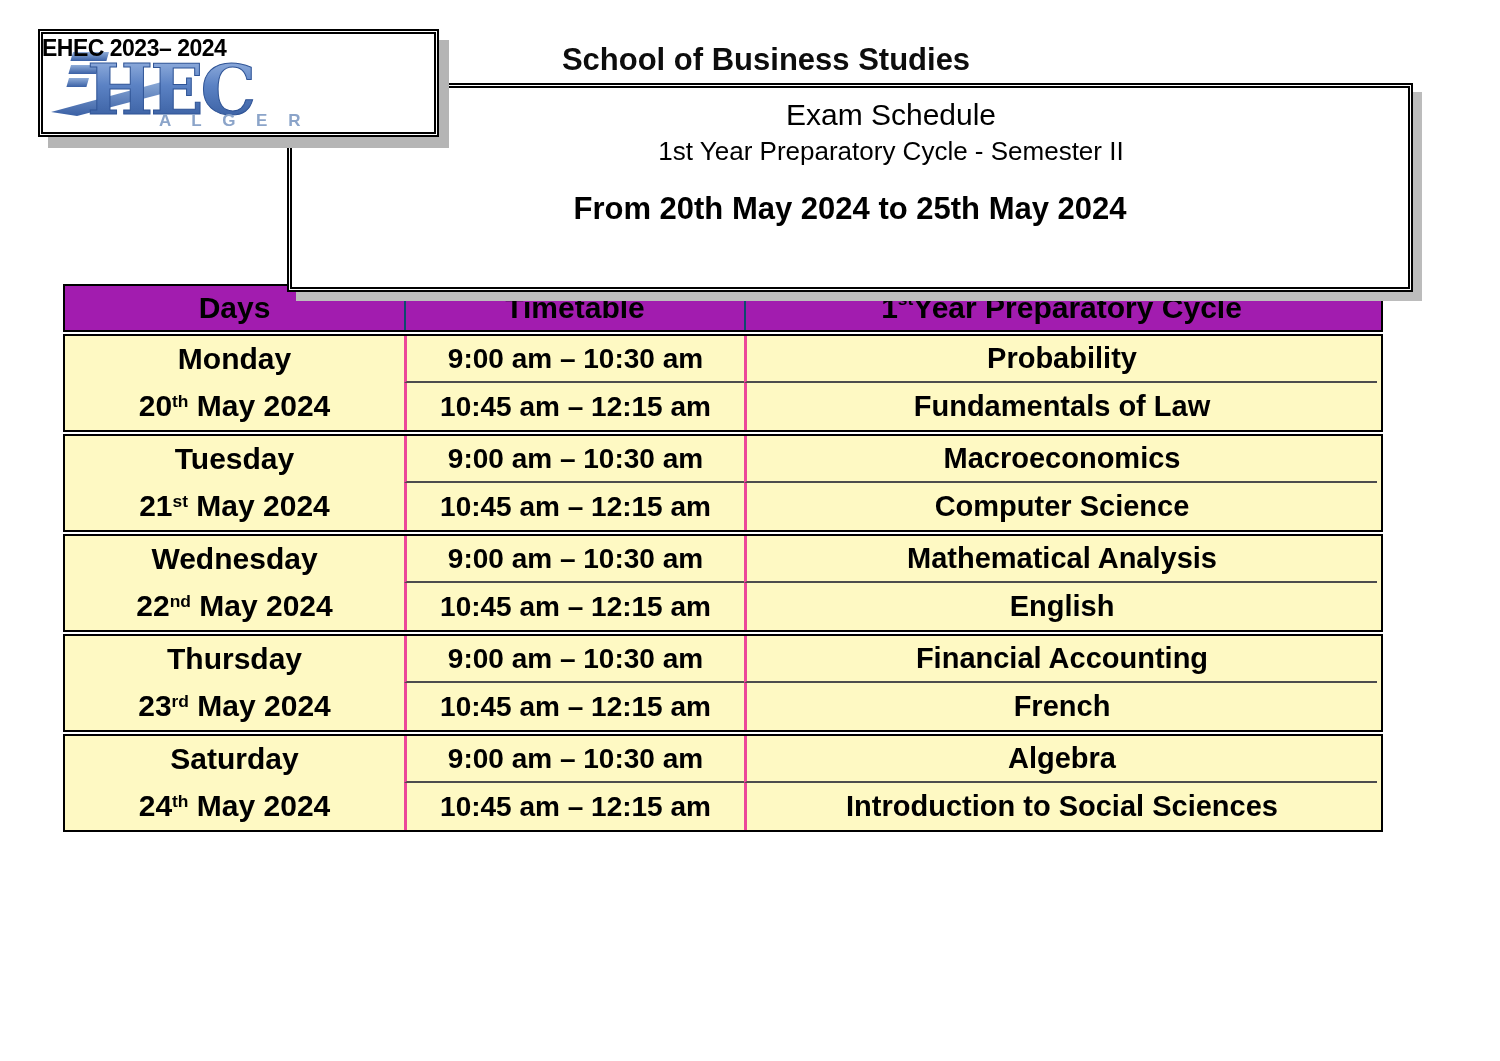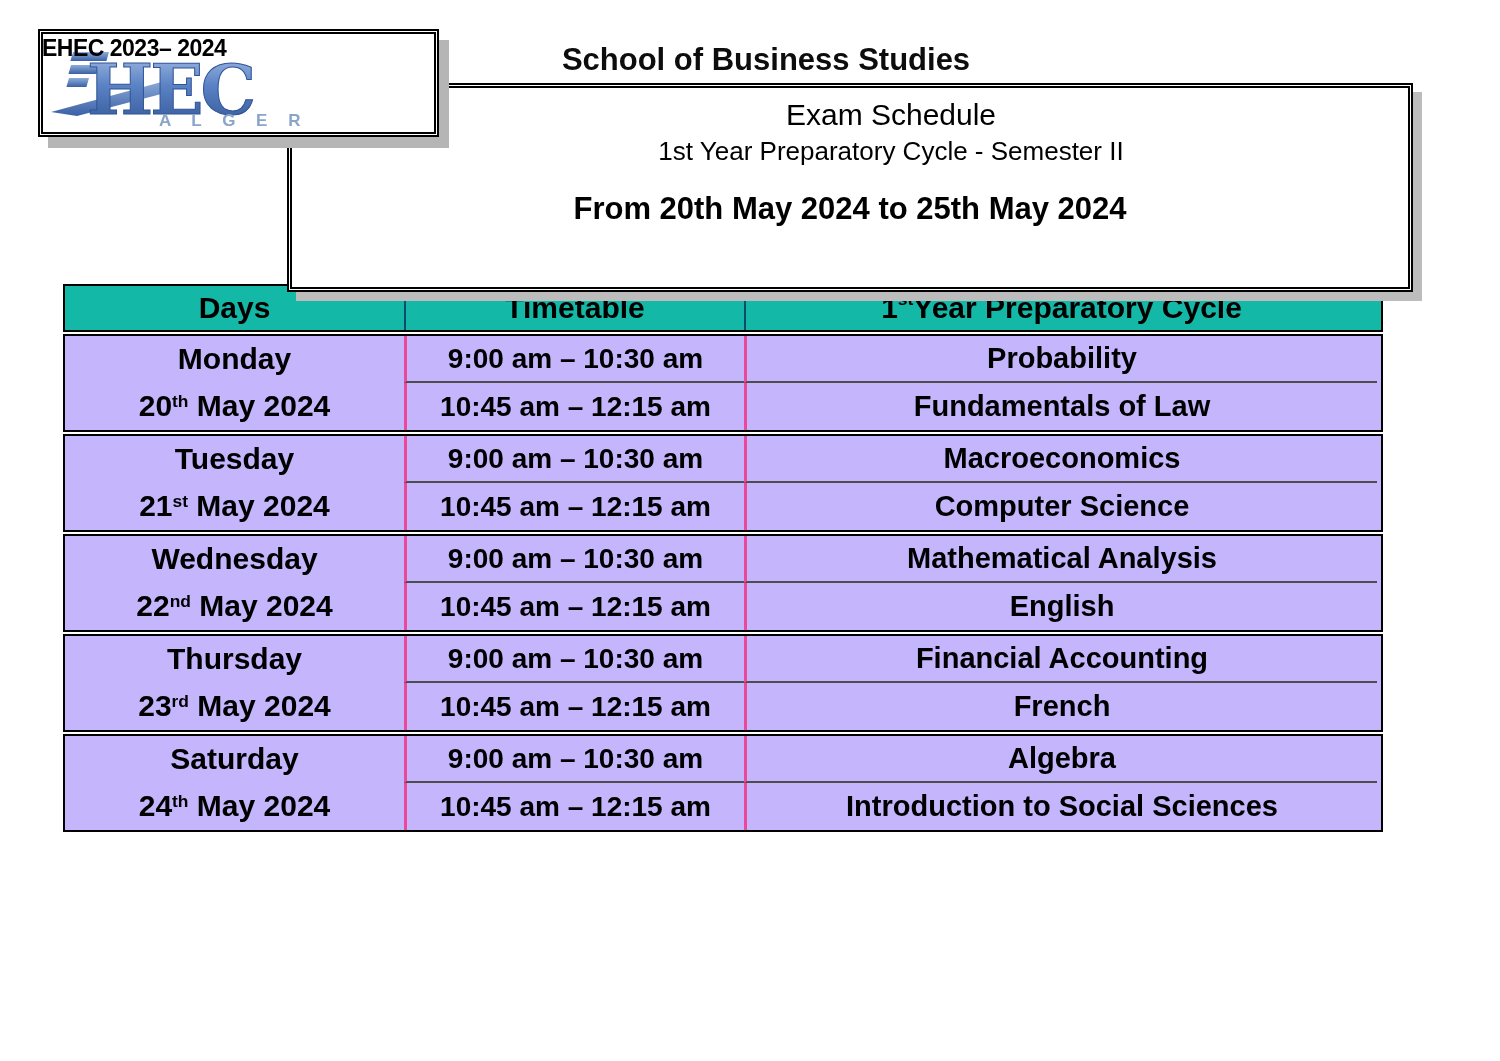--- a/index.html
+++ b/index.html
@@ -83,35 +83,35 @@
   }
 
   
   .exam-table { position: absolute; left: 63px; top: 284px; width: 1320px; }
 
   .thead {
     display: grid;
     grid-template-columns: 339px 340px 633px;
     height: 48px;
     border: 2px solid #000;
-    background: #14b8a6;
+    background: #a21caf;
   }
   .th {
     display: flex; align-items: center; justify-content: center;
     font-size: 30px; font-weight: 700;
   }
   .th + .th { border-left: 2px solid #0c4a6e; }
 
   .group {
     display: grid;
     grid-template-columns: 339px 340px 633px;
     grid-auto-rows: 47px;
     border: 2px solid #000;
     margin-top: 2px;
-    background: #c4b5fd;
+    background: #fef9c3;
   }
   .day-cell {
     grid-row: 1 / 3;
     display: flex; flex-direction: column; justify-content: center;
     text-align: center;
     font-weight: 700;
     font-size: 30px;
   }
   .day-cell .line { height: 47px; line-height: 45px; }
   .cell {

